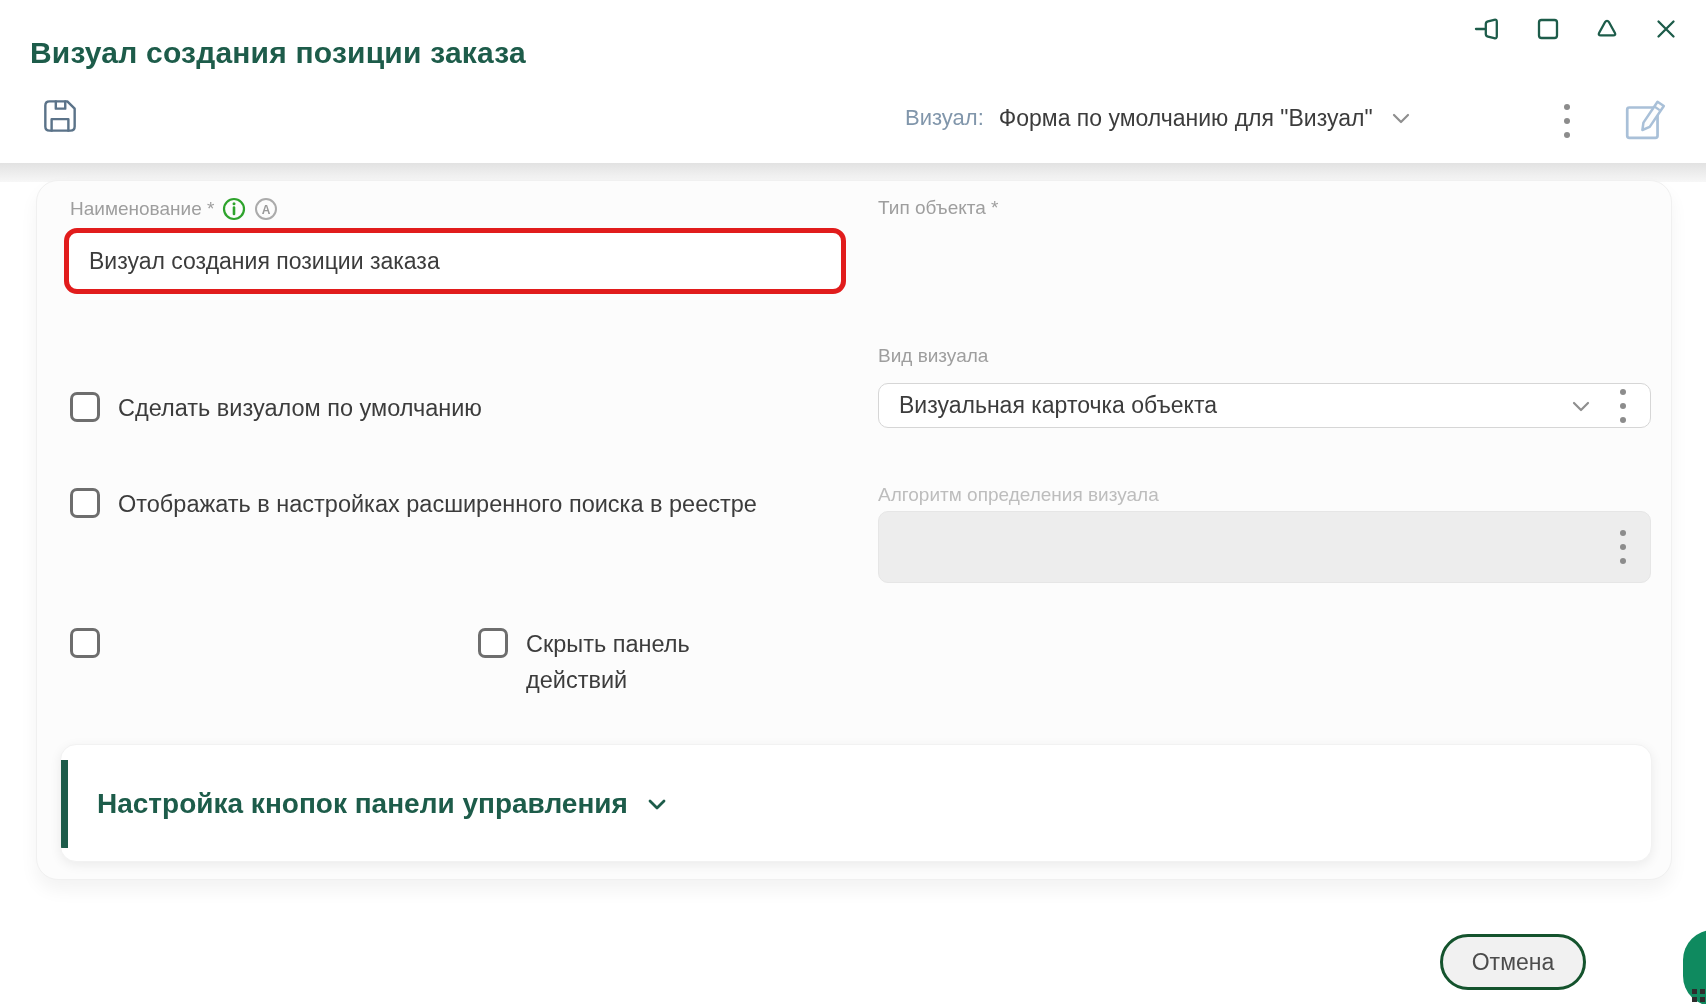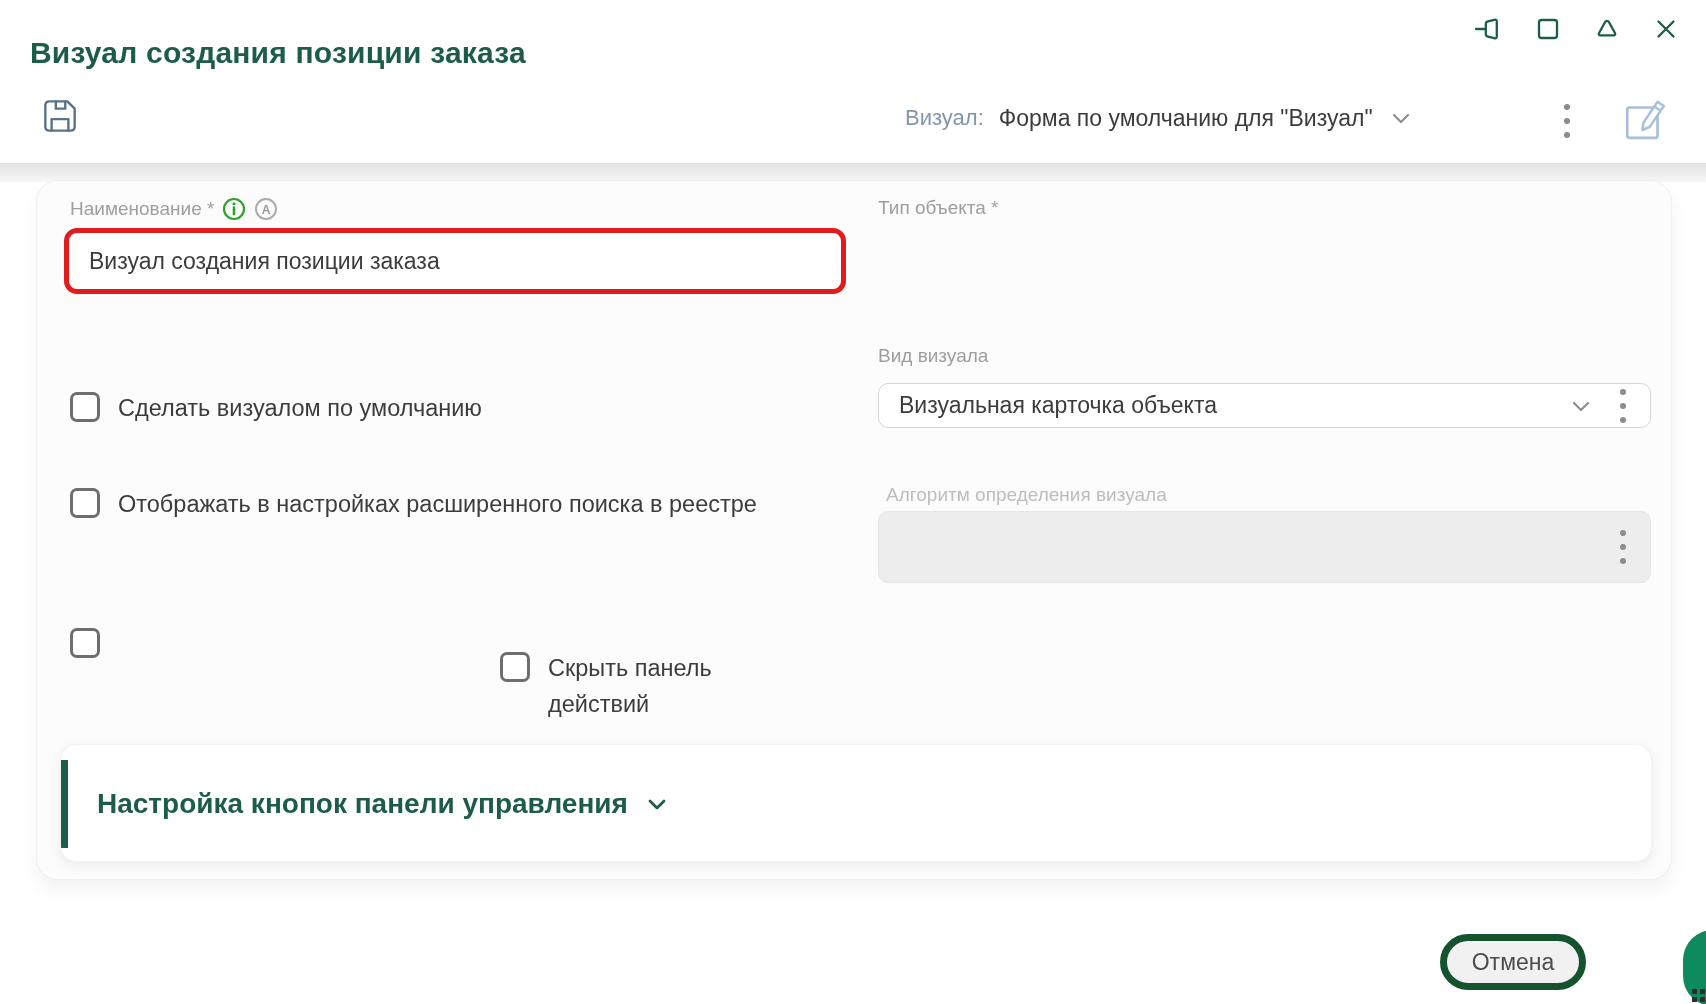--- a/index.html
+++ b/index.html
@@ -30,21 +30,21 @@
 
   .header-shadow { position:absolute; left:0; top:163px; width:1706px; height:19px;
                    background:linear-gradient(to bottom,#e2e2e2,#f7f7f7); }
 
   
   .main-panel { position:absolute; left:36px; top:180px; width:1636px; height:700px;
                 background:#fcfcfc; border:1px solid #f0f0f0; border-radius:22px;
                 box-shadow:0 10px 18px rgba(0,0,0,.05); }
 
   .field-label { position:absolute; font-size:19px; color:#9e9e9e; }
-  .field-label.dim { color:#bdbdbd;margin-left:8px; }
+  .field-label.dim { color:#bdbdbd; }
   .label-row { position:absolute; display:flex; align-items:center; gap:8px; }
   .label-row .txt { font-size:19px; color:#9e9e9e; }
   .round-ico { width:24px; height:24px; cursor:pointer; }
 
   .red-wrap { position:absolute; border:5px solid #e11c1c; border-radius:13px; background:#ffffff;
               display:flex; align-items:center; padding:0 20px; }
   .plain-field { position:absolute; background:#ffffff; border:1.5px solid #d6d6d6; border-radius:10px;
                  display:flex; align-items:center; padding:0 20px; }
   .disabled-field { position:absolute; background:#ededed; border:1px solid #e6e6e6; border-radius:10px;
                     display:flex; align-items:center; padding:0 20px; }
@@ -62,21 +62,21 @@
   .section-card { position:absolute; left:60px; top:744px; width:1592px; height:118px;
                   background:#ffffff; border:1px solid #f2f2f2; border-radius:16px;
                   box-shadow:0 3px 12px rgba(0,0,0,.07); overflow:hidden; cursor:pointer; }
   .section-bar { position:absolute; left:0; top:15px; width:7px; height:88px; background:#1d5c4a; }
   .section-head { position:absolute; left:36px; top:0; height:118px; display:flex; align-items:center; gap:16px; }
   .section-title { font-size:28px; font-weight:700; color:#1d5c4a; }
   .chev-green svg { stroke:#1d5c4a; stroke-width:2.8; }
 
   
   .btn-cancel { position:absolute; left:1440px; top:934px; width:146px; height:56px; border-radius:28px;
-                background:#f1f1f1; border:7px solid #14532d; color:#4c4c4c; font-size:23px;
+                background:#f1f1f1; border:3px solid #14532d; color:#4c4c4c; font-size:23px;
                 font-family:"Liberation Sans", sans-serif; cursor:pointer;
                 display:flex; align-items:center; justify-content:center; }
   .btn-ok { position:absolute; left:1683px; top:930px; width:88px; height:76px; border-radius:30px;
             background:#0f8a5f; border:none; color:#ffffff; font-size:24px; font-weight:700;
             font-family:"Liberation Sans", sans-serif; cursor:pointer;
             display:flex; align-items:center; justify-content:center; }
 
   .grip { position:absolute; left:1690px; top:989px; width:16px; height:14px; }
   .grip i { position:absolute; width:5px; height:5px; background:#2d2d2d; display:block; }
   .grip i:nth-child(1){ left:2px; top:0; } .grip i:nth-child(2){ left:10px; top:0; }
@@ -208,21 +208,21 @@
 
   <div class="cb-row" style="left:70px; top:486px;">
     <span class="cb-box"></span>
     <span class="cb-label" style="width:660px;">Отображать в настройках расширенного поиска в реестре</span>
   </div>
 
   <div class="cb-row" style="left:70px; top:626px;">
     <span class="cb-box"></span>
   </div>
 
-  <div class="cb-row" style="left:500px; top:626px;margin-top:24px;">
+  <div class="cb-row" style="left:478px; top:626px;">
     <span class="cb-box"></span>
     <span class="cb-label" style="width:220px;">Скрыть панель действий</span>
   </div>
 
   <div class="section-card">
     <div class="section-bar"></div>
     <div class="section-head">
       <span class="section-title">Настройка кнопок панели управления</span>
       <span class="chev chev-green">
         <svg viewBox="0 0 26 26">

